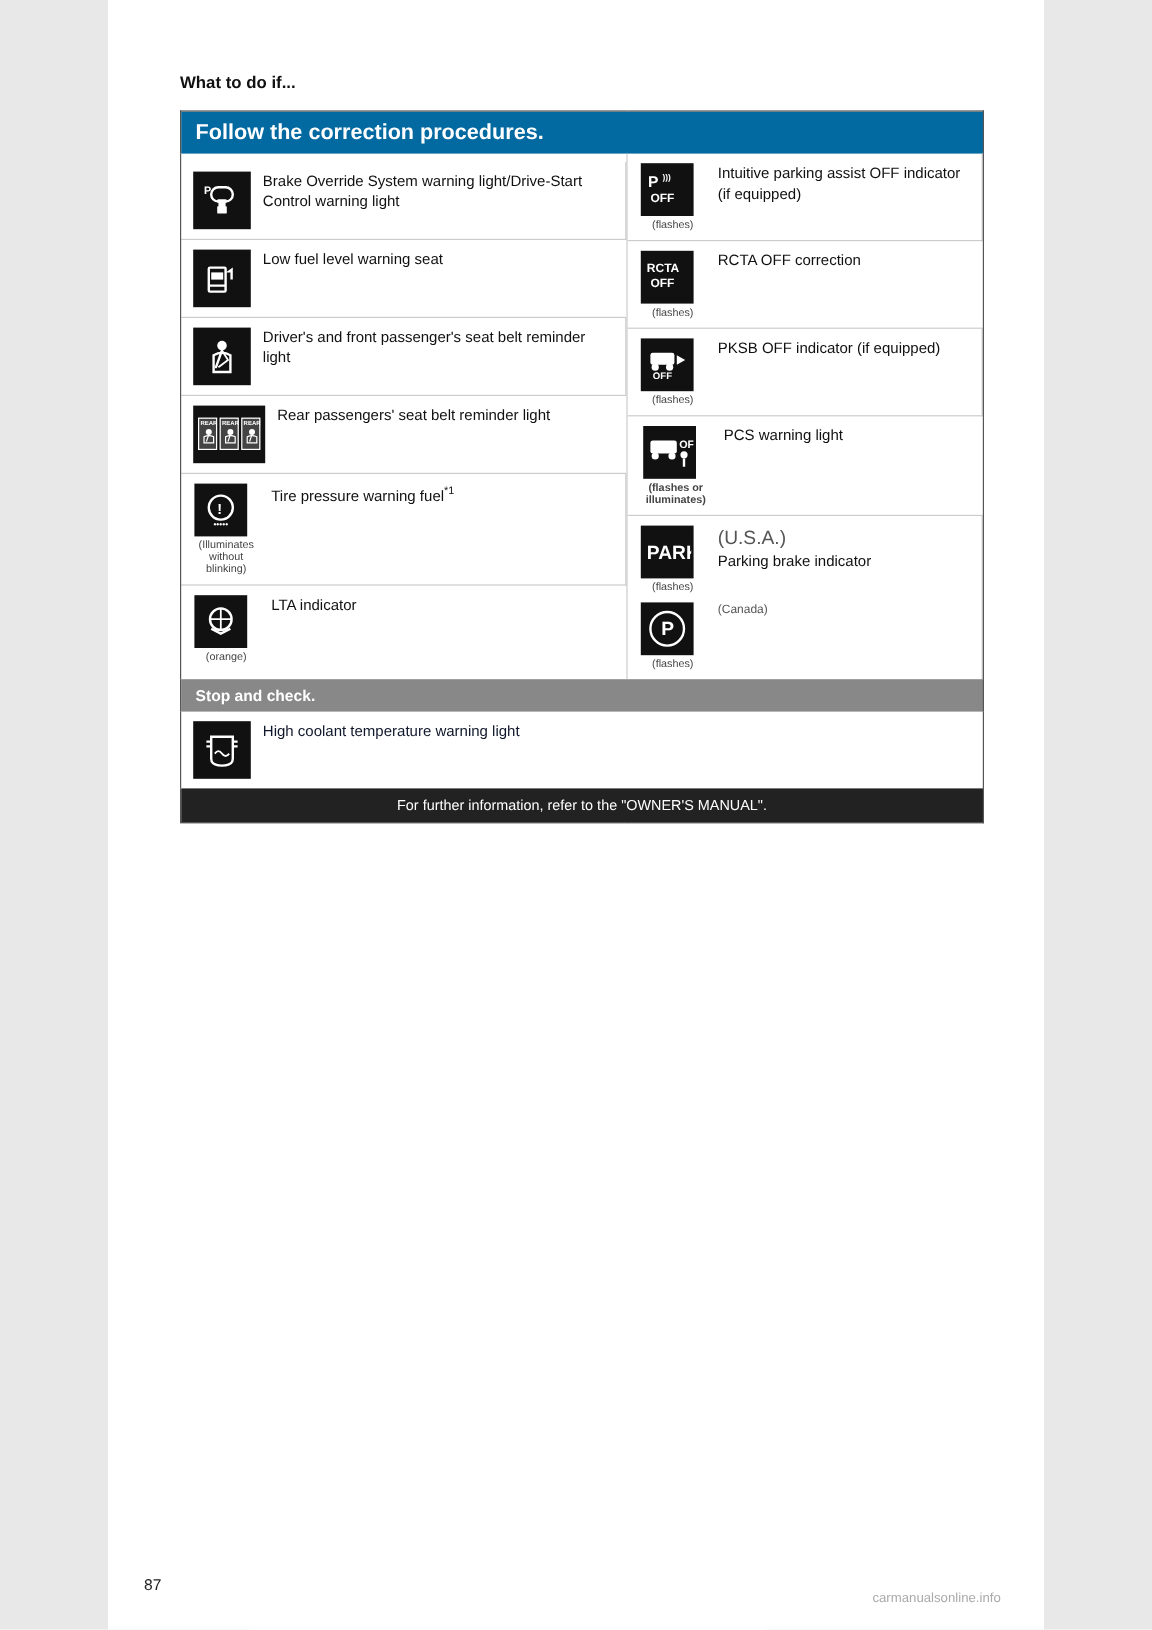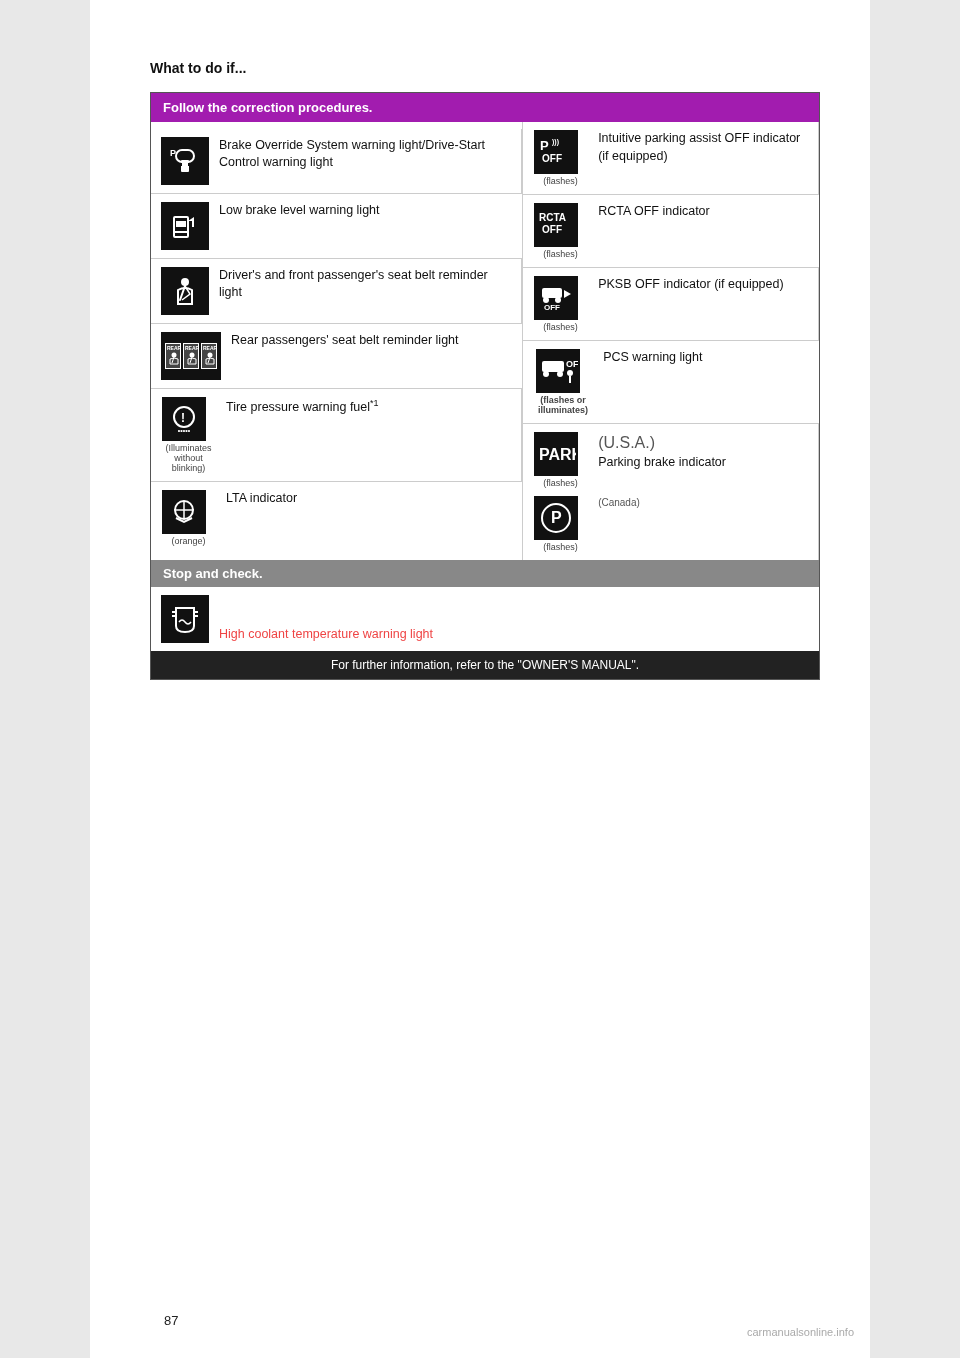--- a/index.html
+++ b/index.html
@@ -19,44 +19,43 @@
       margin: 0 auto;
       padding: 60px 50px 60px 60px;
       position: relative;
     }
     .page-number {
       position: absolute;
       bottom: 30px;
       left: 30px;
       font-size: 13px;
       color: #222;
-      margin-left: 44px;
     }
     .watermark {
       position: absolute;
       bottom: 20px;
-      right: 16px;
+      right: 36px;
       font-size: 11px;
       color: #aaa;
     }
     .section-title {
       font-size: 14px;
       font-weight: bold;
       margin-bottom: 16px;
       color: #111;
     }
     .main-table {
       border: 1px solid #555;
       width: 100%;
       border-collapse: collapse;
     }
     .header-row {
-      background: #a21caf;
+      background: #0369a1;
       color: #fff;
-      font-size: 13px;
+      font-size: 18px;
       font-weight: bold;
       padding: 7px 12px;
       margin-left: 43px;
     }
     .section-label {
       background: #888;
       color: #fff;
       font-size: 13px;
       font-weight: bold;
       padding: 6px 12px;
@@ -108,24 +107,24 @@
       text-align: center;
     }
     .icon-with-note {
       display: flex;
       flex-direction: column;
       align-items: center;
       margin-right: 10px;
     }
     .stop-cell {
       display: flex;
-      align-items: flex-end;
+      align-items: flex-start;
       padding: 8px 10px;
       font-size: 12px;
-      color: #ef4444;
+      color: #0f172a;
     }
 
     sup { font-size: 9px; }
   </style>
 </head>
 <body>
 
 <div class="page">
   <div class="section-title">What to do if...</div>
 
@@ -163,21 +162,21 @@
             <svg width="38" height="38" viewBox="0 0 38 38">
               <rect x="0" y="0" width="38" height="38" fill="#111"></rect>
 
               <rect x="8" y="10" width="14" height="20" rx="1" fill="none" stroke="#fff" stroke-width="2"></rect>
               <rect x="10" y="14" width="10" height="6" fill="#fff"></rect>
               <path d="M22 14 L28 10 L28 20 L26 20 L26 14 Z" fill="#fff"></path>
               <line x1="8" y1="25" x2="22" y2="25" stroke="#fff" stroke-width="2"></line>
             </svg>
           </div>
           <div class="cell-text">
-            <span>Low brake level warning light</span>
+            <span>Low fuel level warning seat</span>
           </div>
         </div>
 
         <div class="cell">
           <div class="icon-box">
             <svg width="38" height="38" viewBox="0 0 38 38">
               <rect x="0" y="0" width="38" height="38" fill="#111"></rect>
 
               <circle cx="19" cy="10" r="4" fill="#fff"></circle>
               <path d="M12 18 Q19 14 26 18 L26 32 L12 32 Z" fill="none" stroke="#fff" stroke-width="2"></path>
@@ -290,21 +289,21 @@
             <div class="icon-box" style="width:44px;min-width:44px;height:44px;">
               <svg width="40" height="36" viewBox="0 0 40 36">
                 <rect x="0" y="0" width="40" height="36" fill="#111"></rect>
                 <text x="3" y="14" fill="#fff" font-size="10" font-weight="bold">RCTA</text>
                 <text x="6" y="26" fill="#fff" font-size="10" font-weight="bold">OFF</text>
               </svg>
             </div>
             <div class="sub-note" style="font-size:9px; width:55px; margin-top:2px;">(flashes)</div>
           </div>
           <div class="cell-text">
-            <span>RCTA OFF indicator</span>
+            <span>RCTA OFF correction</span>
           </div>
         </div>
 
         <div class="cell" style="align-items:flex-start;">
           <div class="icon-with-note">
             <div class="icon-box" style="width:44px;min-width:44px;height:44px;">
               <svg width="40" height="36" viewBox="0 0 40 36">
                 <rect x="0" y="0" width="40" height="36" fill="#111"></rect>
 
                 <rect x="6" y="8" width="20" height="10" rx="2" fill="#fff"></rect>

